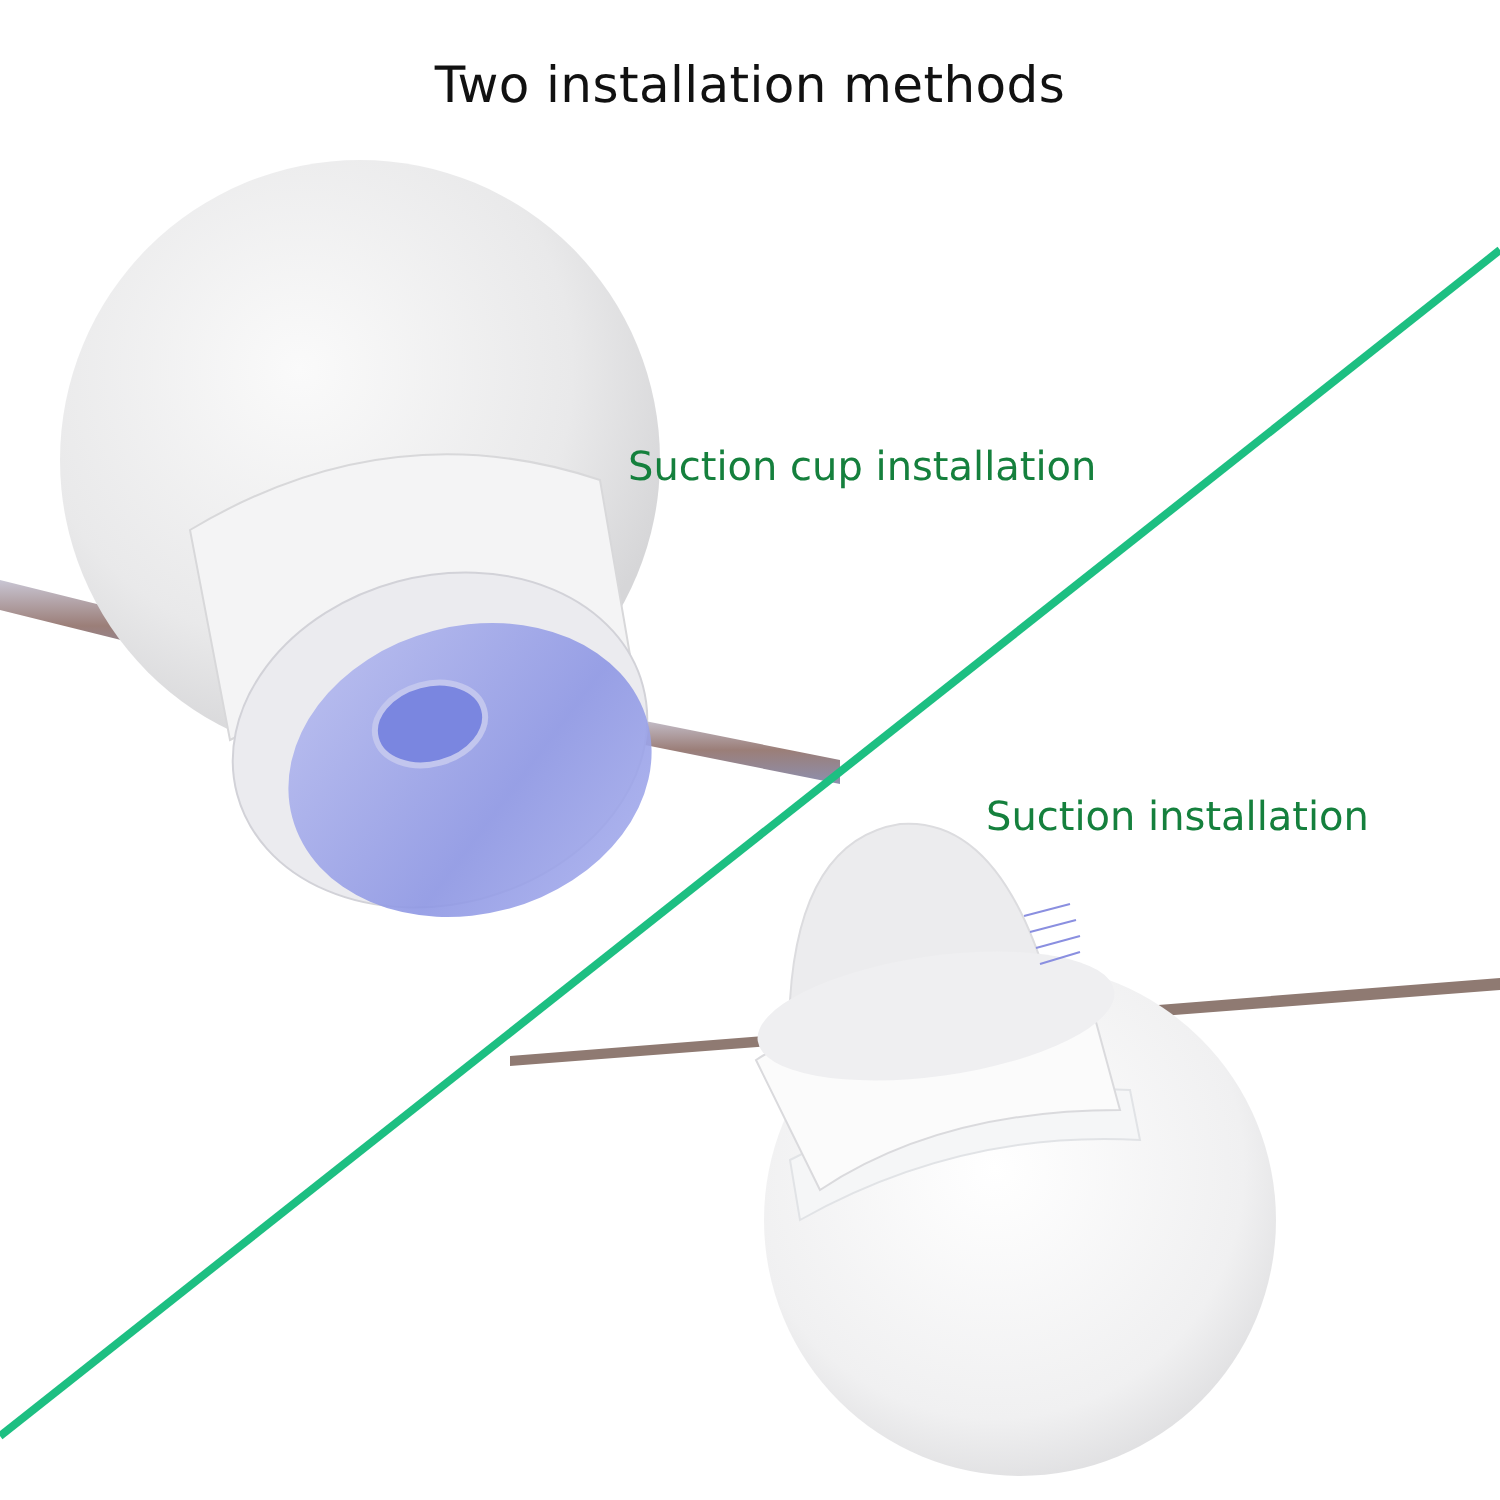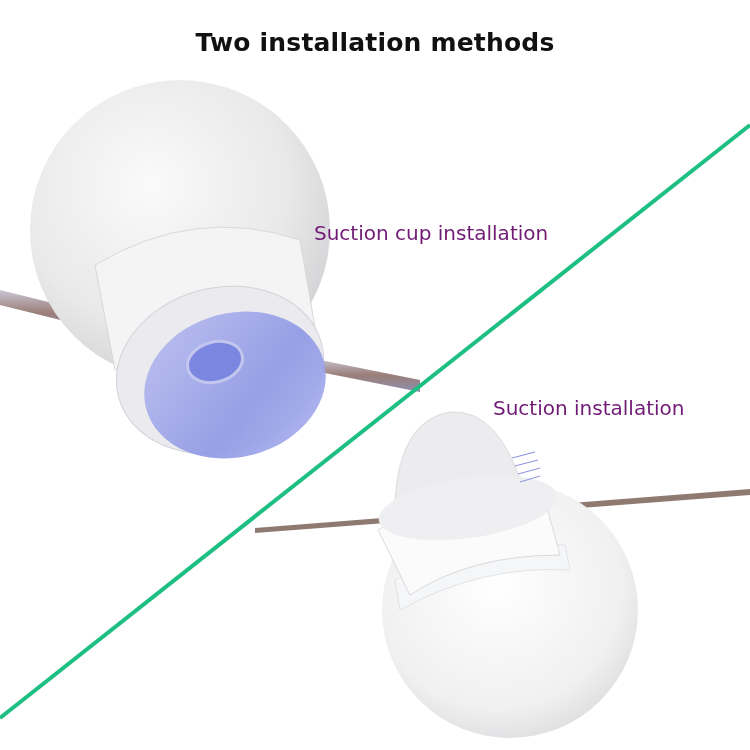--- a/index.html
+++ b/index.html
@@ -1,18 +1,18 @@
 <!DOCTYPE html>
 <html><head>
 <meta charset="utf-8">
 <style>
   html, body { margin: 0; padding: 0; background: #ffffff; }
   body { width: 750px; height: 750px; position: relative; overflow: hidden; font-family: "DejaVu Sans", sans-serif; }
-  .title { position: absolute; top: 28px; left: 0; width: 750px; text-align: center; font-size: 25px; color: #111; letter-spacing: 0.2px; font-weight: bold; }
-  .label { position: absolute; font-size: 20px; color: #701a75; }
+  .title { position: absolute; top: 28px; left: 0; width: 750px; text-align: center; font-size: 25px; color: #111; letter-spacing: 0.2px; }
+  .label { position: absolute; font-size: 20px; color: #15803d; }
   .label-suction { left: 314px; top: 221px; }
   .label-adhesive { left: 493px; top: 396px; }
   svg.art { position: absolute; left: 0; top: 0; }
 </style>
 </head>
 <body>
 
 <div class="title">Two installation methods</div>
 
 <svg class="art" width="750" height="750" viewBox="0 0 750 750">

